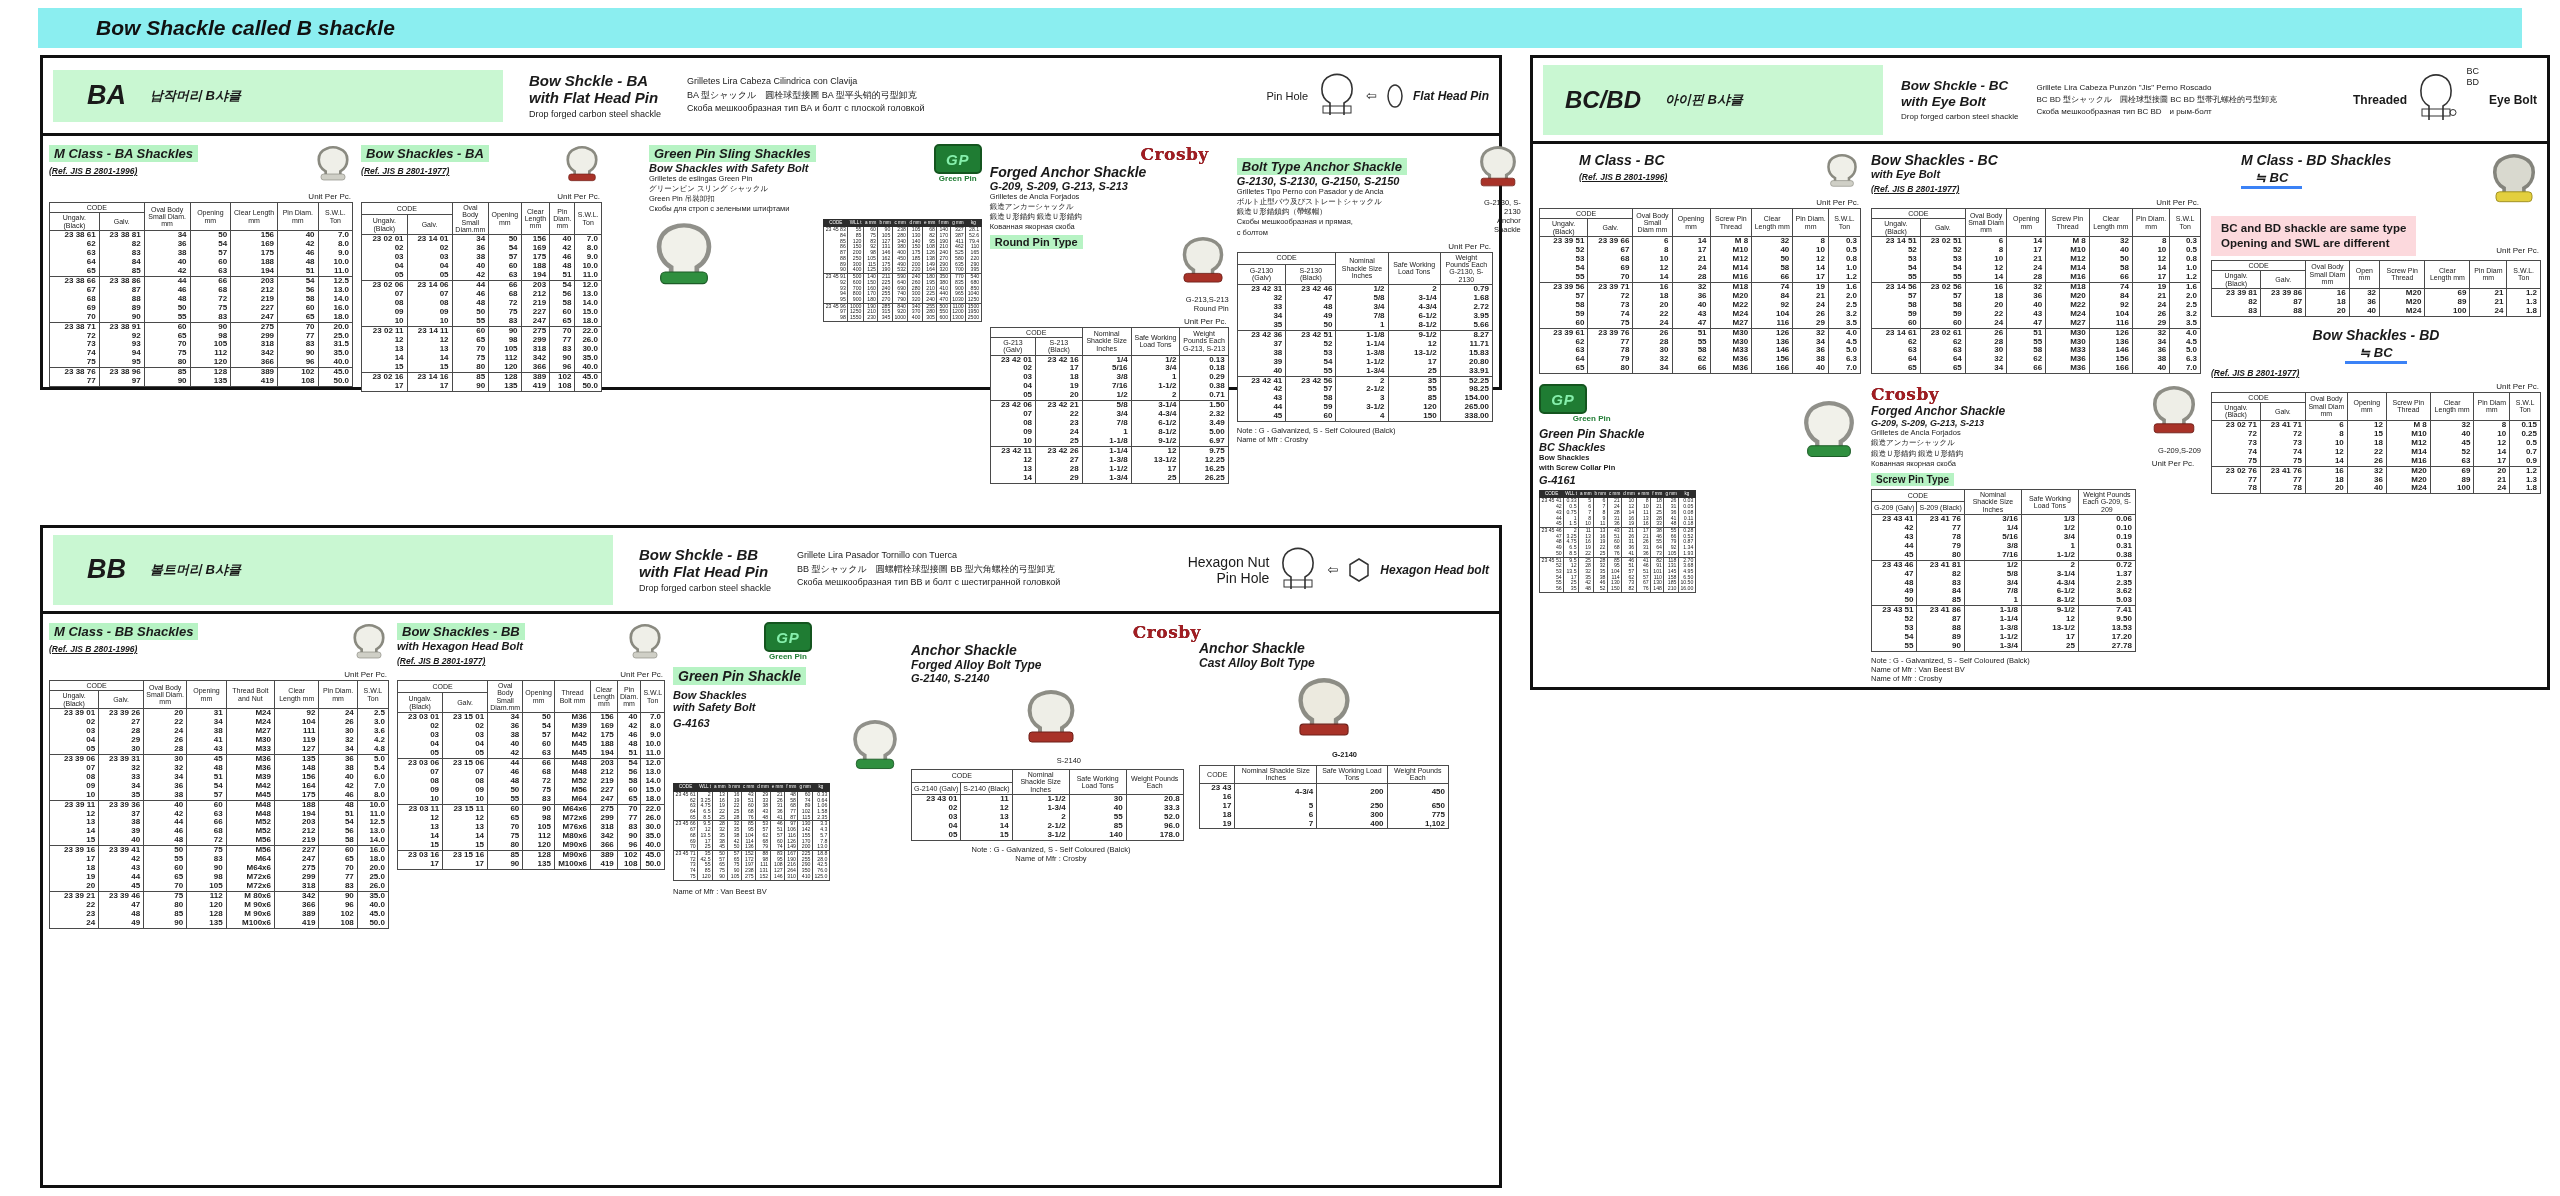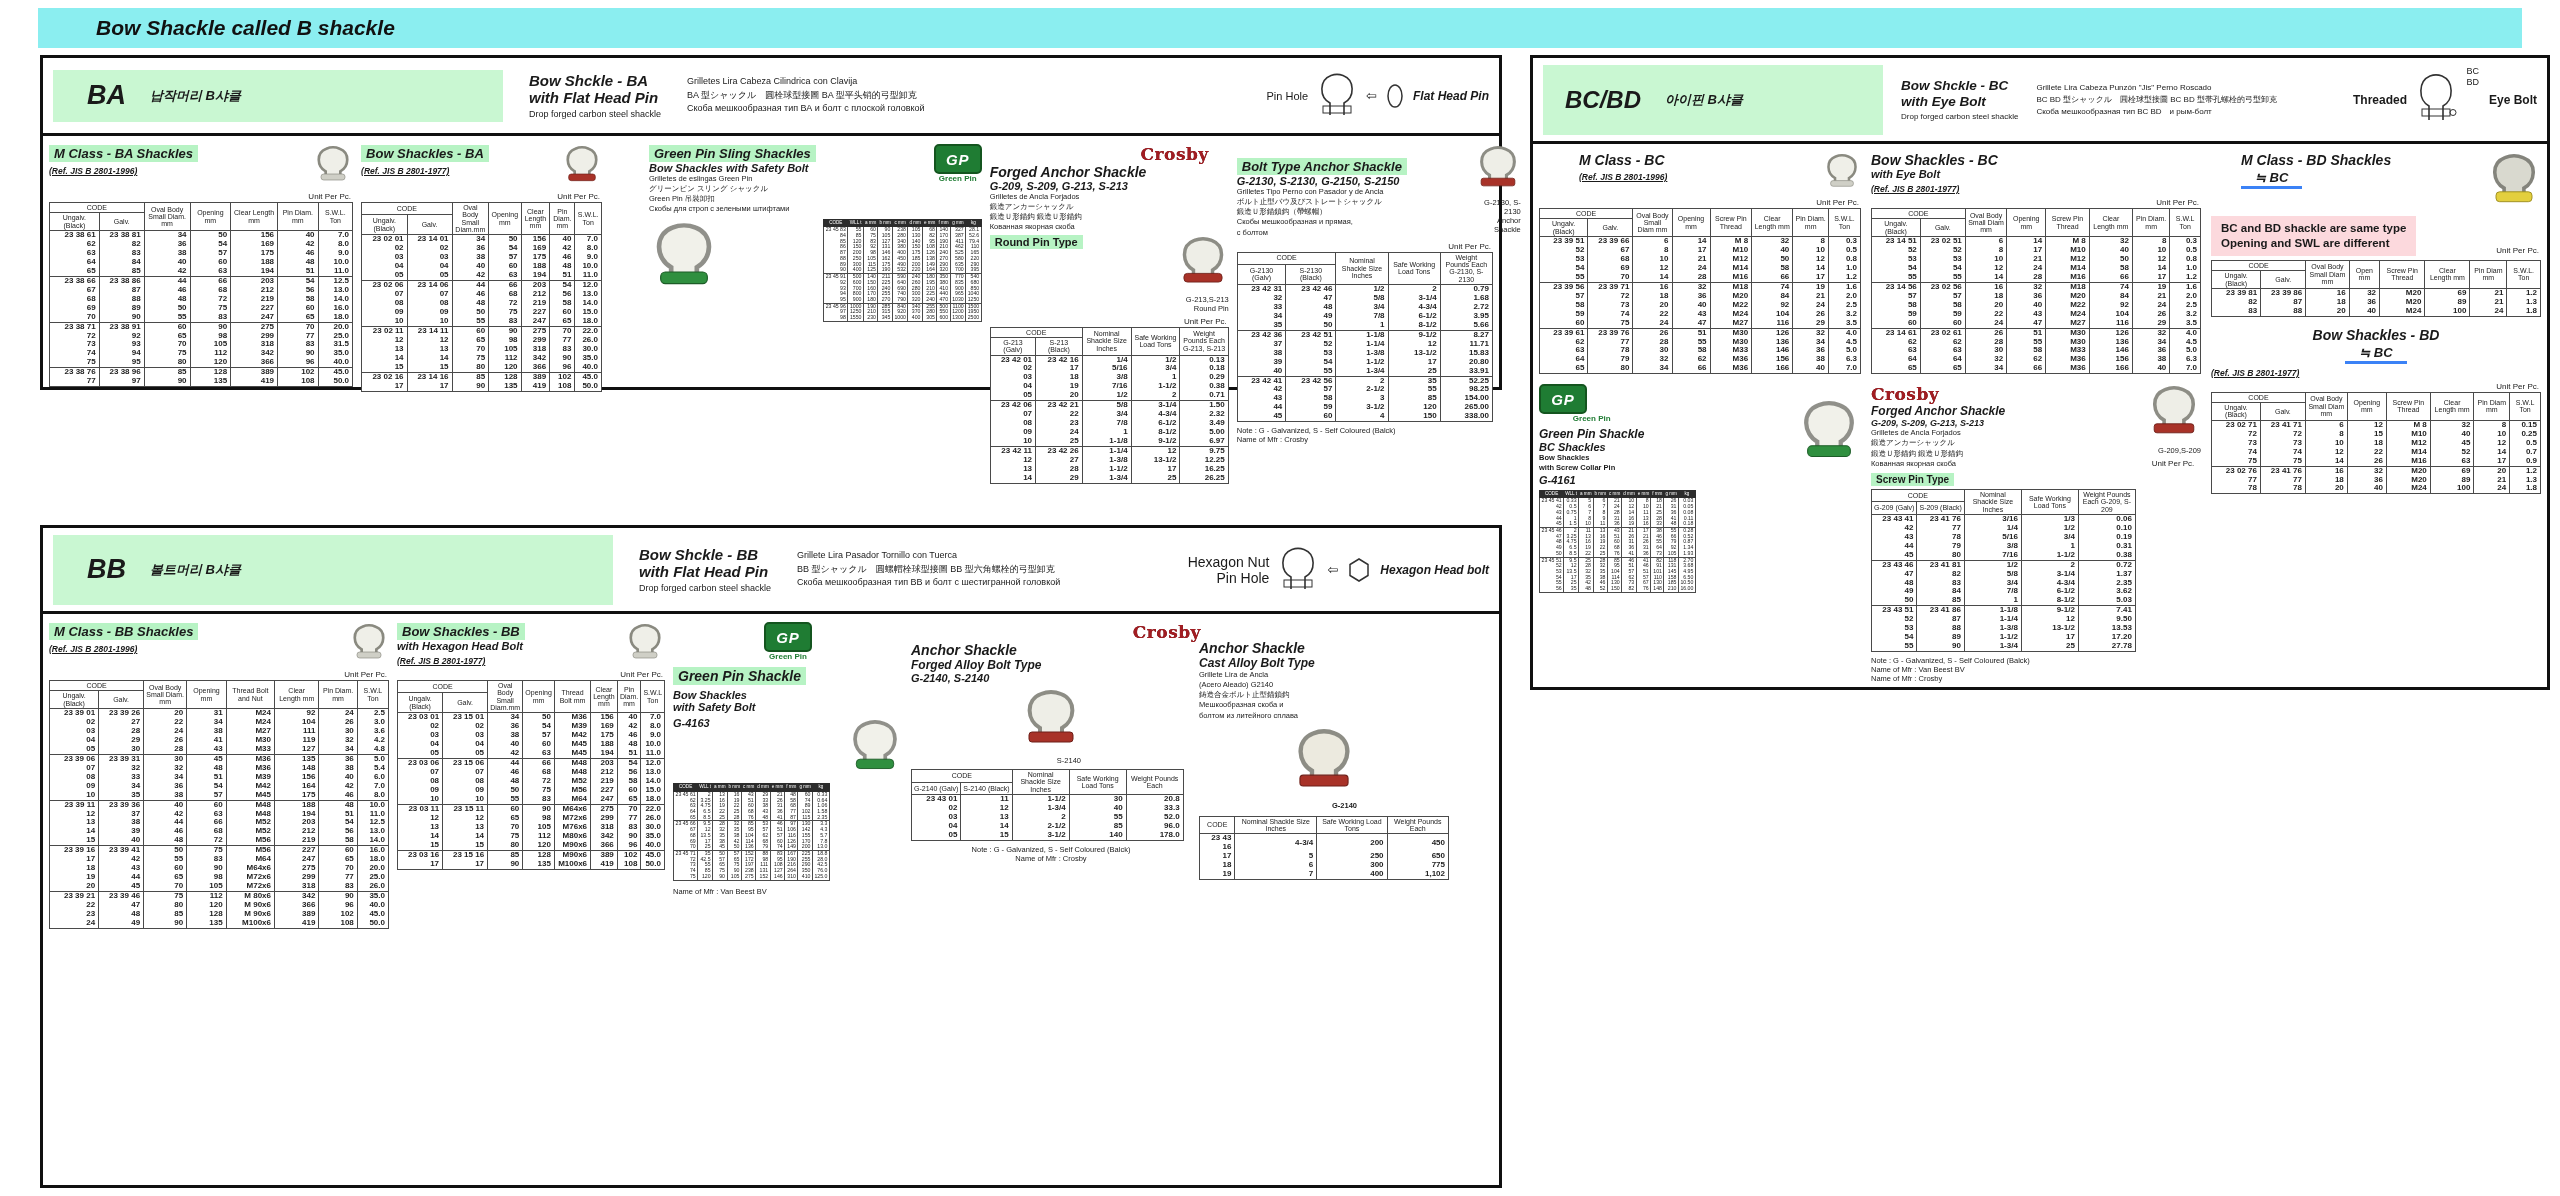--- a/index.html
+++ b/index.html
@@ -26,21 +26,21 @@
   .unit{font-size:8px;text-align:right;margin:4px 2px 1px 0;}
   table.cat{border-collapse:collapse;background:#fff;}
   table.cat th{font-weight:normal;font-size:7px;line-height:1.05;padding:1px 2px;border:1px solid #4a4a4a;text-align:center;}
   table.cat td{font-size:8px;font-weight:bold;color:#222;padding:0 3px;text-align:right;border-left:1px solid #4a4a4a;border-right:1px solid #4a4a4a;line-height:1.12;}
   table.cat tbody tr.grp td{border-top:1px solid #4a4a4a;}
   table.cat tbody tr:last-child td{border-bottom:1px solid #4a4a4a;}
   table.cat.dense th{font-size:4.6px;background:#2c2c2c;color:#fff;border-color:#2c2c2c;padding:1px 1px;}
   table.cat.dense td{font-size:5.2px;font-weight:normal;padding:0 1.5px;line-height:1.1;}
   .crosby{font-family:"DejaVu Serif",serif;font-weight:bold;font-size:17px;color:#a21d22;letter-spacing:.5px;text-shadow:0 0 .4px #5c0e11;}
   .gp{width:44px;height:26px;background:#1f7c33;border-radius:5px;display:flex;align-items:center;justify-content:center;border:2px solid #14551f;}
-  .gp span{color:#ffffff;font-weight:bold;font-size:15px;font-style:italic;letter-spacing:1px;}
+  .gp span{color:#86efac;font-weight:bold;font-size:15px;font-style:italic;letter-spacing:1px;}
   .gpcap{font-size:8px;font-weight:bold;color:#1f7c33;text-align:center;}
   .smallcap{font-size:7.5px;text-align:right;line-height:1.2;white-space:pre-line;}
   .note{font-size:7.5px;margin-top:4px;}
   .mfr{font-size:7.5px;}
   .pinknote{background:#fcd9dd;padding:5px 10px;font-weight:bold;font-size:11.5px;line-height:1.3;}
   .approx{font-weight:bold;font-style:italic;font-size:13px;border-bottom:3px solid #3b82f6;display:inline-block;padding:0 14px 1px;align-self:center;}
   .lines7{font-size:7.5px;line-height:1.35;}
   .rowflex{display:flex;align-items:flex-start;gap:8px;}
   .mt2{margin-top:2px;} .mt4{margin-top:4px;} .mt6{margin-top:6px;} .mt10{margin-top:10px;}
   .center{text-align:center;}
@@ -1782,27 +1782,20 @@
             </tbody>
           </table>
         </div>
       <div class="note center">Note : G - Galvanized, S - Self Coloured (Balck)</div>
       <div class="mfr center">Name of Mfr : Crosby</div>
     </div>
 
     <div class="blk" style="width:250px;">
       <div class="plaintitle" style="margin-top:18px;">Anchor Shackle</div>
       <div class="plaintitle" style="font-size:12px;">Cast Alloy Bolt Type</div>
-      <div class="lines7">
-          <div>Grillete Lira de Ancla</div>
-          <div>(Acero Aleado) G2140</div>
-          <div>鋳造合金ボルト止型錨鎖鈎</div>
-          <div>Мешкообразная скоба и</div>
-          <div>болтом из литейного сплава</div>
-        </div>
       <div style="align-self:center;text-align:center;" class="mt6">
         <svg width="66" height="70" viewBox="0 0 60 64">
             <path d="M19 50 L19 40 C6 33 4 12 20 6 C26 3.5 34 3.5 40 6 C56 12 54 33 41 40 L41 50" fill="#eceadf" stroke="#8d8d85" stroke-width="4"></path>
             <rect x="8" y="44" width="44" height="10" rx="3" fill="#a83228" stroke="#6e1f18"></rect>
           </svg>
         <div class="smallcap" style="font-weight:bold;">G-2140</div>
       </div>
       <div class="mt6">
           <table class="cat">
             <thead>

